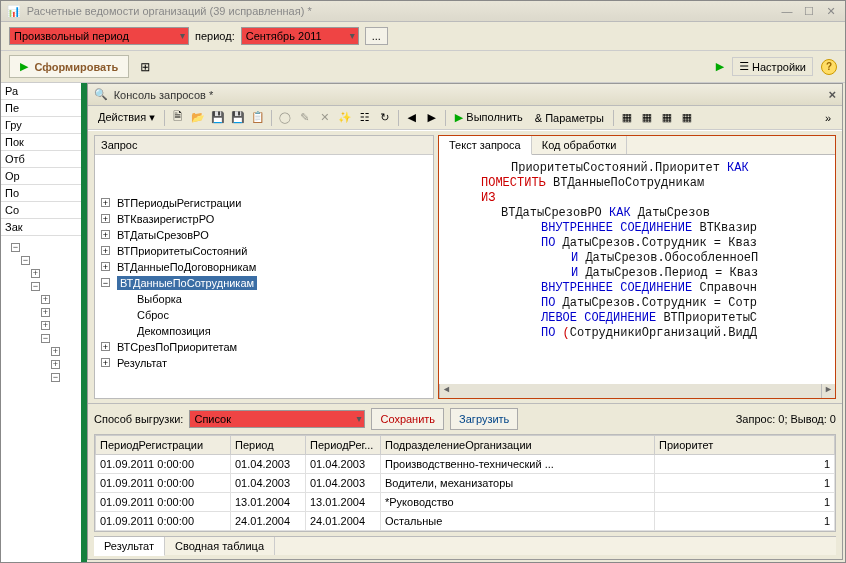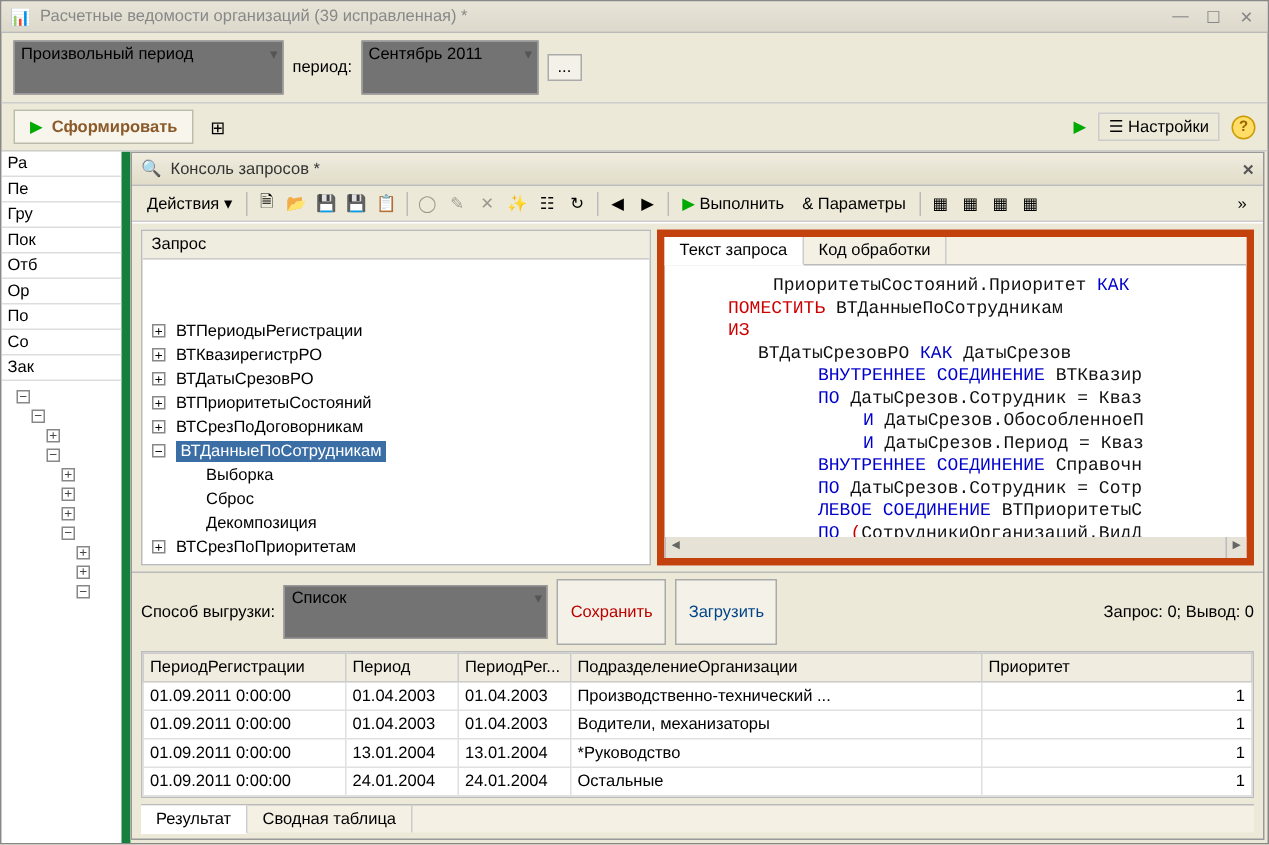--- a/index.html
+++ b/index.html
@@ -2,21 +2,21 @@
 <html><head>
 <meta charset="utf-8">
 <style>
 * { box-sizing: border-box; margin: 0; padding: 0; }
 body { font-family: Tahoma, Arial, sans-serif; font-size: 11px; background: #d4d0c8; width: 846px; height: 563px; overflow: hidden; }
 .window { border: 1px solid #888; background: #ece9d8; height: 563px; display: flex; flex-direction: column; }
 .titlebar { background: linear-gradient(#e8e5d8, #dcd9cc); border-bottom: 1px solid #bbb; padding: 3px 6px; display: flex; align-items: center; gap: 6px; color: #888; font-size: 11px; }
 .titlebar .spacer { flex: 1; }
 .win-btn { width: 16px; height: 14px; display: inline-flex; align-items: center; justify-content: center; color: #888; cursor: pointer; font-size: 11px; }
 .toolbar1 { padding: 5px 8px; display: flex; align-items: center; gap: 6px; border-bottom: 1px solid #ccc; }
-.combo { background: #737373; border: 1px solid #999; padding: 2px 18px 20px 4px; font-size: 11px; position: relative; display: inline-block; min-height: 18px; }
+.combo { background: #ef4444; border: 1px solid #999; padding: 2px 18px 2px 4px; font-size: 11px; position: relative; display: inline-block; min-height: 18px; }
 .combo::after { content: "▾"; position: absolute; right: 3px; top: 2px; color: #555; font-size: 10px; }
 .combo-wide { width: 180px; }
 .combo-med { width: 118px; }
 .dots-btn { border: 1px solid #aaa; background: #f4f2e8; padding: 2px 6px; font-size: 11px; cursor: pointer; }
 .toolbar2 { padding: 4px 8px; display: flex; align-items: center; gap: 8px; border-bottom: 1px solid #ccc; }
 .btn-form { border: 1px solid #bba; background: #f8f6ec; padding: 4px 10px; display: flex; align-items: center; gap: 6px; cursor: pointer; }
 .tri-green { color: #0a0; font-size: 11px; }
 .brown-bold { color: #8b5a2b; font-weight: bold; }
 .icon-sm { width: 16px; height: 16px; display: inline-flex; align-items: center; justify-content: center; font-size: 12px; cursor: pointer; }
 .toolbar2 .spacer { flex: 1; }
@@ -41,31 +41,31 @@
 .console-body { flex: 1; display: flex; overflow: hidden; border-top: 1px solid #fff; }
 .query-tree-wrap { width: 340px; border: 1px solid #bbb; background: #fff; margin: 4px 2px 4px 6px; display: flex; flex-direction: column; overflow: hidden; }
 .qt-head { background: #efece0; border-bottom: 1px solid #ccc; padding: 3px 6px; font-size: 11px; }
 .qt-body { flex: 1; overflow: auto; padding: 3px 2px; font-size: 11px; margin-top: 37px; }
 .qt-row { padding: 2px 4px 2px 20px; position: relative; white-space: nowrap; }
 .qt-row .exp { position: absolute; left: 4px; top: 3px; width: 9px; height: 9px; border: 1px solid #888; text-align: center; line-height: 8px; font-size: 9px; background: #fff; cursor: pointer; }
 .qt-row.expanded .exp::before { content: "−"; }
 .qt-row.collapsed .exp::before { content: "+"; }
 .qt-row.selected span.lbl { background: #3b6ea5; color: #fff; padding: 1px 3px; }
 .qt-child { padding-left: 40px; }
-.right-pane { flex: 1; border: 5px solid #c2410c; background: #fff; margin: 4px 6px 4px 2px; display: flex; flex-direction: column; overflow: hidden; }
+.right-pane { flex: 1; border: 1px solid #c2410c; background: #fff; margin: 4px 6px 4px 2px; display: flex; flex-direction: column; overflow: hidden; }
 .tabs-top { display: flex; border-bottom: 1px solid #bbb; background: #f4f1e4; }
 .tab { padding: 3px 10px; border-right: 1px solid #ccc; font-size: 11px; cursor: pointer; }
 .tab.active { background: #fff; border-bottom: 1px solid #fff; margin-bottom: -1px; }
 .query-text { flex: 1; overflow: auto; padding: 6px 4px 6px 34px; font-family: "Courier New", monospace; font-size: 12px; line-height: 15px; white-space: pre; margin-left: 38px; }
 .kw-blue { color: #0000cc; }
 .kw-red { color: #cc0000; }
 .txt-norm { color: #111; }
 .console-bottom { border-top: 1px solid #bbb; padding: 4px 6px; display: flex; flex-direction: column; gap: 4px; }
 .row-ctrl { display: flex; align-items: center; gap: 6px; font-size: 11px; }
-.btn-small { border: 1px solid #aaa; background: #f4f2e8; padding: 15px 8px; font-size: 11px; cursor: pointer; }
+.btn-small { border: 1px solid #aaa; background: #f4f2e8; padding: 4px 8px; font-size: 11px; cursor: pointer; }
 .btn-small.red { color: #b00; }
 .btn-small.blue { color: #048; }
 .result-table { border: 1px solid #bbb; background: #fff; }
 .result-table table { width: 100%; border-collapse: collapse; font-size: 11px; table-layout: fixed; }
 .result-table th { background: #f0ede0; border: 1px solid #ccc; padding: 3px 4px; text-align: left; font-weight: normal; }
 .result-table td { border: 1px solid #e0e0e0; padding: 3px 4px; white-space: nowrap; overflow: hidden; text-overflow: ellipsis; }
 .result-table td.right { text-align: right; }
 .tabs-bottom { display: flex; border-top: 1px solid #bbb; background: #f4f1e4; }
 .scroll-h { height: 14px; background: #e6e3d6; display: flex; }
 .scroll-h .thumb { flex: 1; }
@@ -171,21 +171,21 @@
       </div>
 
       <div class="console-body">
         <div class="query-tree-wrap">
           <div class="qt-head">Запрос</div>
           <div class="qt-body">
             <div class="qt-row collapsed"><span class="exp"></span><span class="lbl">ВТПериодыРегистрации</span></div>
             <div class="qt-row collapsed"><span class="exp"></span><span class="lbl">ВТКвазирегистрРО</span></div>
             <div class="qt-row collapsed"><span class="exp"></span><span class="lbl">ВТДатыСрезовРО</span></div>
             <div class="qt-row collapsed"><span class="exp"></span><span class="lbl">ВТПриоритетыСостояний</span></div>
-            <div class="qt-row collapsed"><span class="exp"></span><span class="lbl">ВТСрезПоДоговорникам</span></div>
+            <div class="qt-row collapsed"><span class="exp"></span><span class="lbl">ВТДанныеПоДоговорникам</span></div>
             <div class="qt-row expanded selected"><span class="exp"></span><span class="lbl">ВТДанныеПоСотрудникам</span></div>
             <div class="qt-row qt-child"><span class="lbl">Выборка</span></div>
             <div class="qt-row qt-child"><span class="lbl">Сброс</span></div>
             <div class="qt-row qt-child"><span class="lbl">Декомпозиция</span></div>
             <div class="qt-row collapsed"><span class="exp"></span><span class="lbl">ВТСрезПоПриоритетам</span></div>
             <div class="qt-row collapsed"><span class="exp"></span><span class="lbl">Результат</span></div>
           </div>
         </div>
 
         <div class="right-pane">

